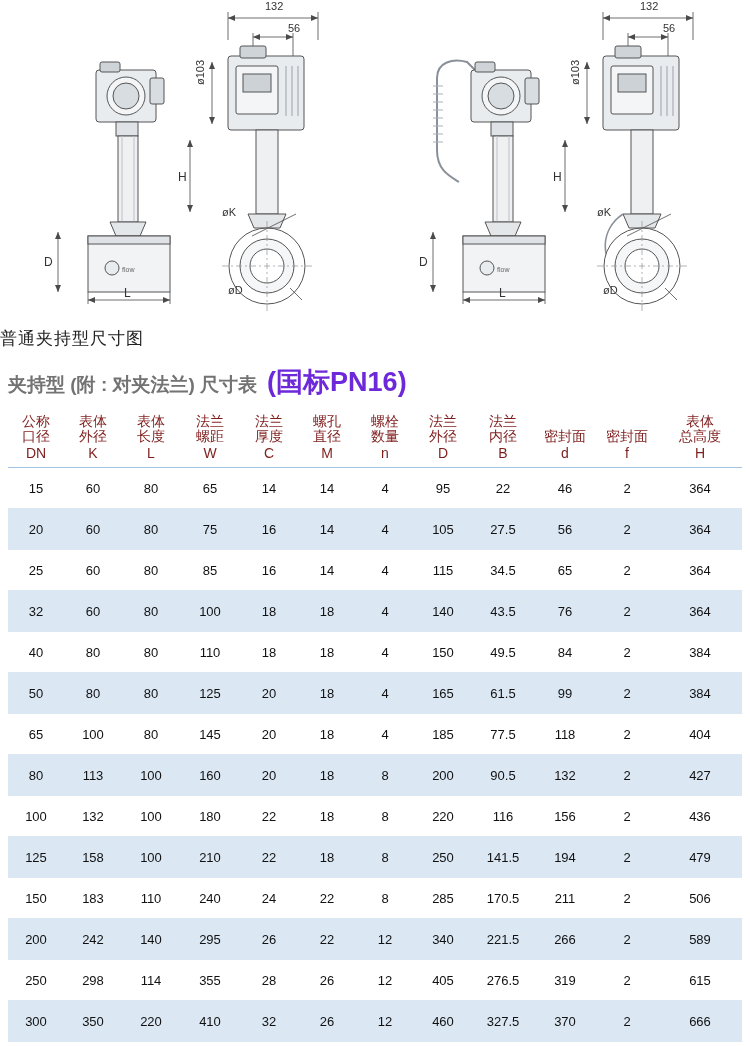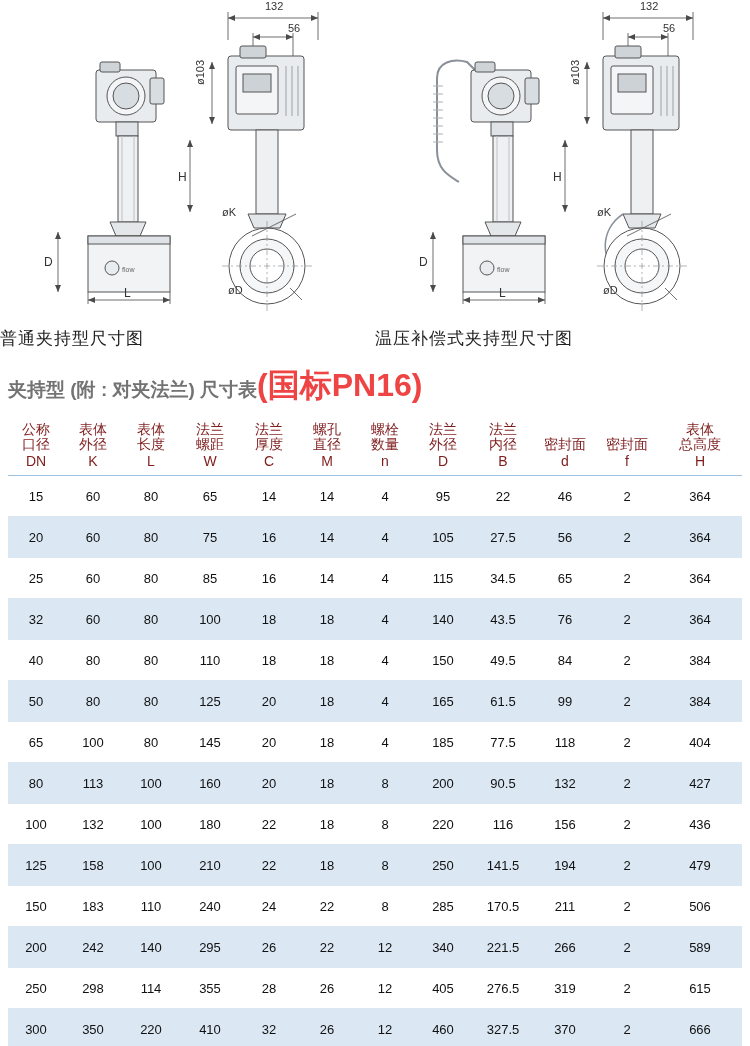--- a/index.html
+++ b/index.html
@@ -22,21 +22,21 @@
   }
   .caption{
     width:375px;text-align:left;font-size:17px;color:#222;letter-spacing:1px;
   }
 
   
   .title-row{
     padding:6px 8px 10px 8px;display:flex;align-items:baseline;
   }
   .title-main{font-size:19px;font-weight:bold;color:#737373;letter-spacing:0px;}
-  .title-red{font-size:32px;font-weight:bold;color:#ef4444;margin-left:0;}
+  .title-red{font-size:27px;font-weight:bold;color:#6d28d9;margin-left:10px;}
 
   
   table.dim{
     border-collapse:collapse;width:734px;margin:0 8px;table-layout:fixed;
   }
   table.dim th{
     color:#7f1d1d;font-size:14px;font-weight:normal;line-height:15px;
     padding:4px 0 6px 0;text-align:center;vertical-align:bottom;
     border-bottom:1px solid #9fc3e3;
   }
@@ -253,21 +253,20 @@
       <div style="position:absolute;left:178px;top:170px;font-size:12px;color:#333;">H</div>
       <div style="position:absolute;left:44px;top:255px;font-size:12px;color:#333;">D</div>
       <div style="position:absolute;left:124px;top:286px;font-size:12px;color:#333;">L</div>
       <div style="position:absolute;left:222px;top:206px;font-size:11px;color:#333;">øK</div>
       <div style="position:absolute;left:228px;top:284px;font-size:11px;color:#333;">øD</div>
     </div>
   </div>
 
   <div class="captions">
     <div class="caption">普通夹持型尺寸图</div>
-    <div class="caption">温压补偿式夹持型尺寸图</div>
   </div>
 
   <div class="title-row">
     <span class="title-main">夹持型 (附 : 对夹法兰) 尺寸表</span>
     <span class="title-red">(国标PN16)</span>
   </div>
 
   <table class="dim">
     <colgroup>
       <col style="width:56px">

